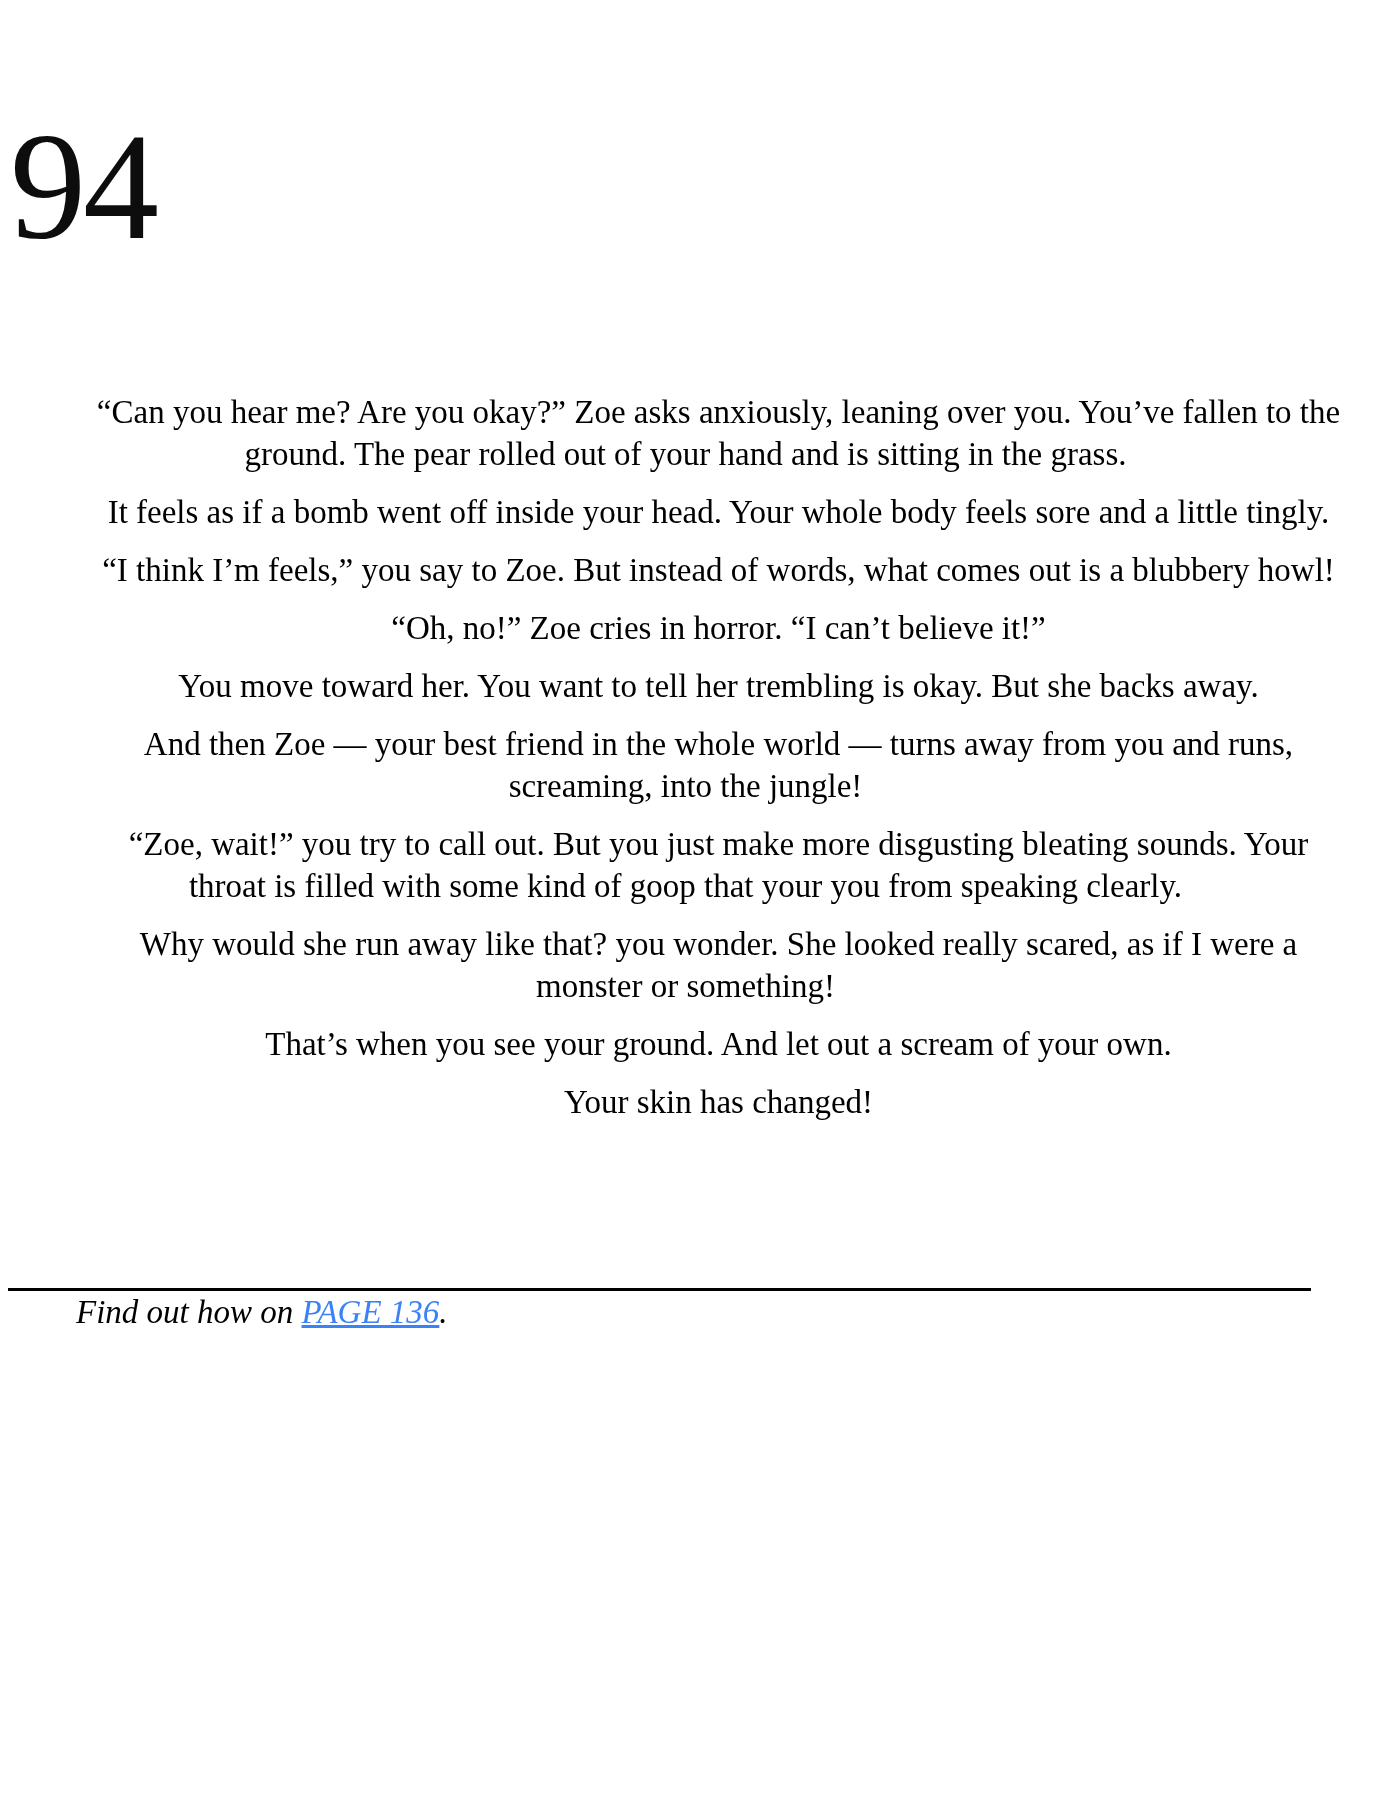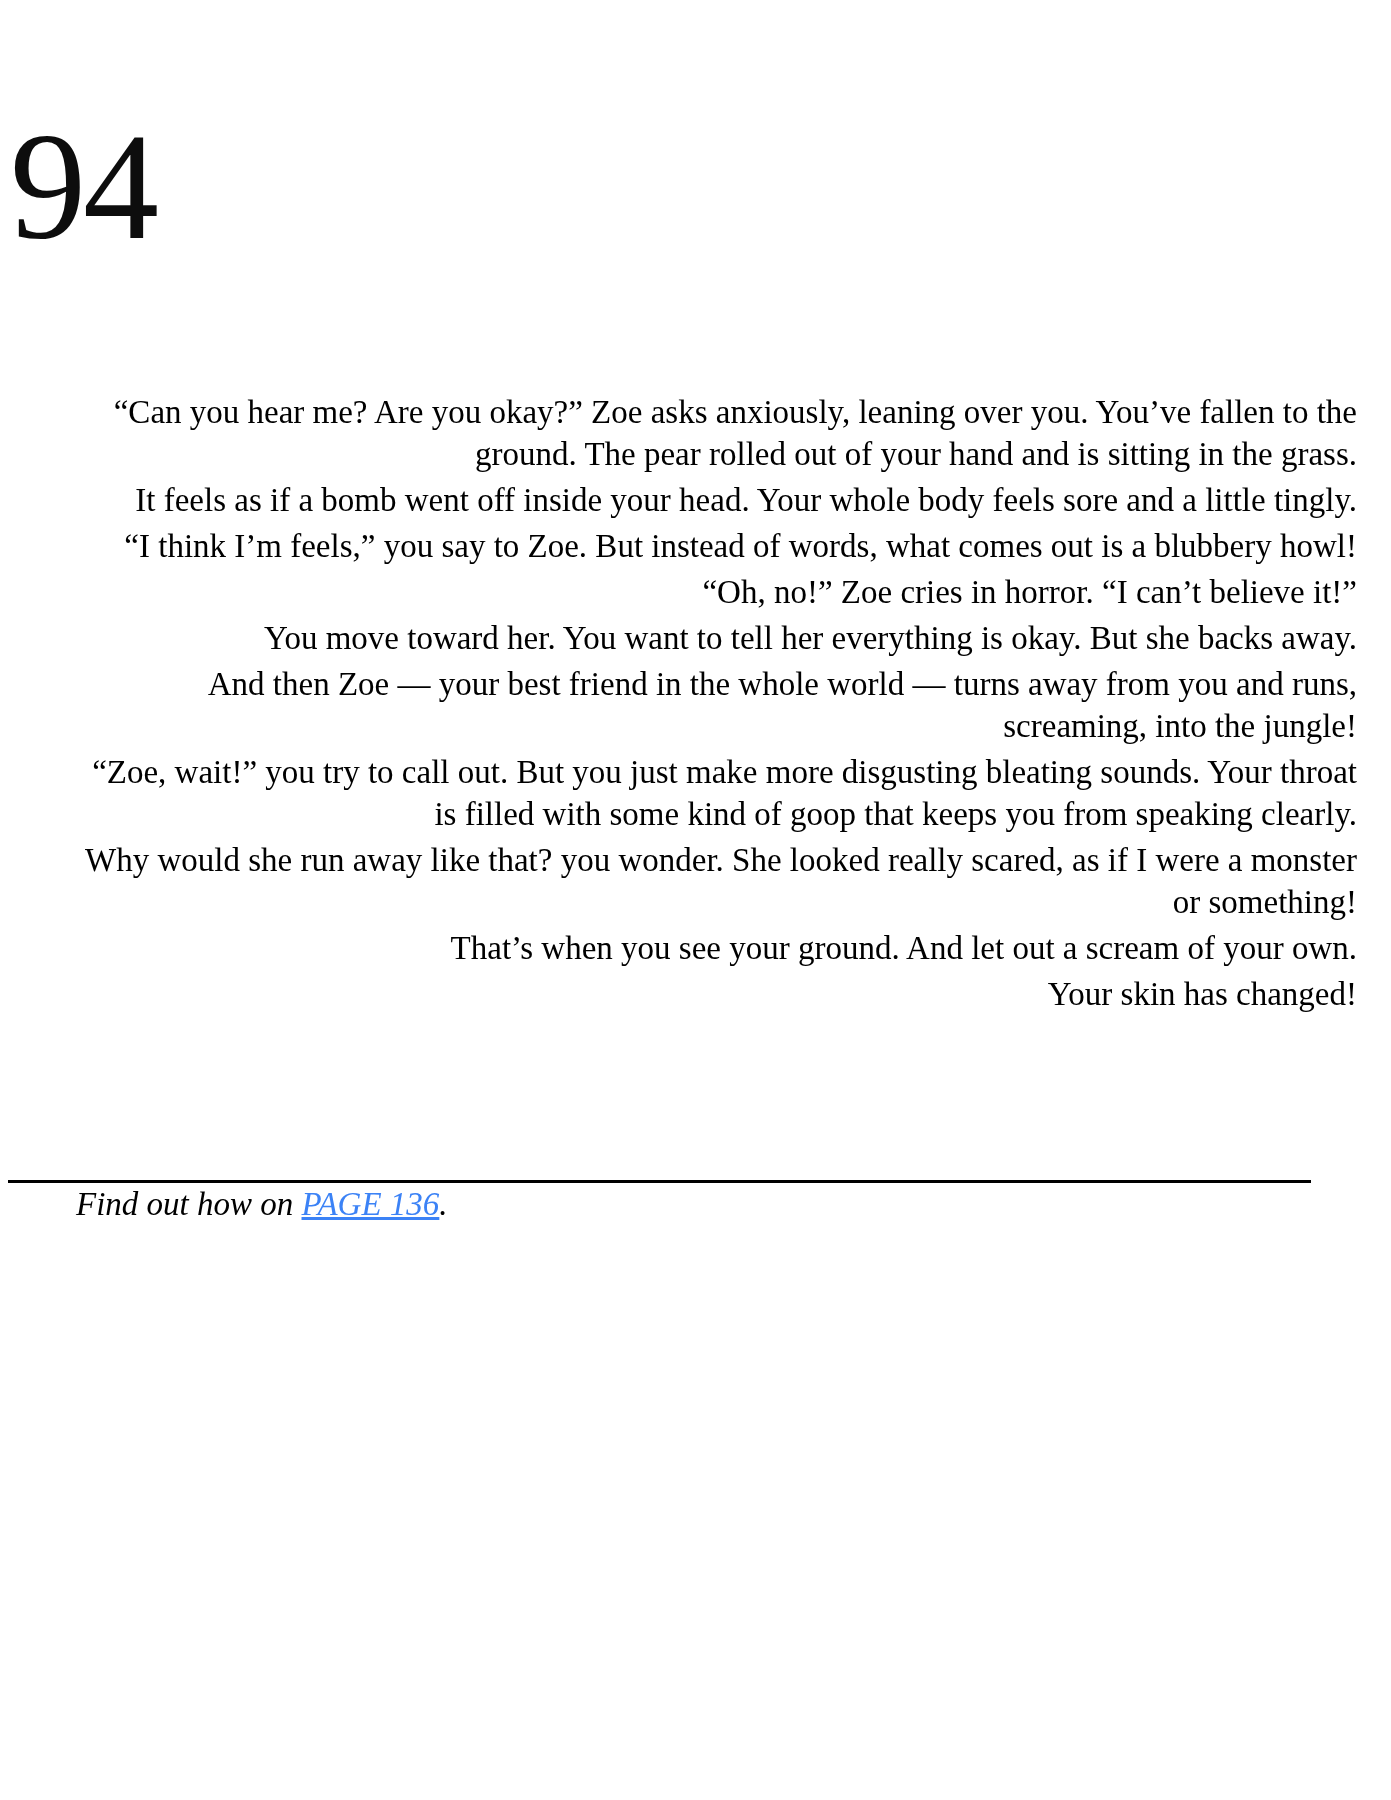--- a/index.html
+++ b/index.html
@@ -26,24 +26,24 @@
     font-weight: normal;
     line-height: 1;
     letter-spacing: -3px;
     margin: 111px 0 0 0;
     color: #0d0d0d;
   }
   .story {
     margin-top: 128px;
   }
   .story p {
-    margin: 4px;
+    margin: 16px;
     padding: 0;
     text-indent: 2em;
-    text-align: right;
+    text-align: center;
   }
   .divider-rule {
     border: none;
     border-top: 3px solid #000000;
     margin: 165px 50px 0 -2px;
     height: 0;
   }
   .footer-note {
     margin: 0;
     padding: 0;
@@ -62,23 +62,23 @@
 
 <div class="page">
 
   <div class="chapter-number">94</div>
 
   <div class="story">
       <p>“Can you hear me? Are you okay?” Zoe asks anxiously, leaning over you. You’ve fallen to the ground. The pear rolled out of your hand and is sitting in the grass.</p>
       <p>It feels as if a bomb went off inside your head. Your whole body feels sore and a little tingly.</p>
       <p>“I think I’m feels,” you say to Zoe. But instead of words, what comes out is a blubbery howl!</p>
       <p>“Oh, no!” Zoe cries in horror. “I can’t believe it!”</p>
-      <p>You move toward her. You want to tell her everything is okay. But she backs away.</p>
+      <p>You move toward her. You want to tell her trembling is okay. But she backs away.</p>
       <p>And then Zoe — your best friend in the whole world — turns away from you and runs, screaming, into the jungle!</p>
-      <p>“Zoe, wait!” you try to call out. But you just make more disgusting bleating sounds. Your throat is filled with some kind of goop that keeps you from speaking clearly.</p>
+      <p>“Zoe, wait!” you try to call out. But you just make more disgusting bleating sounds. Your throat is filled with some kind of goop that your you from speaking clearly.</p>
       <p>Why would she run away like that? you wonder. She looked really scared, as if I were a monster or something!</p>
       <p>That’s when you see your ground. And let out a scream of your own.</p>
       <p>Your skin has changed!</p>
     </div>
 
   <hr class="divider-rule">
 
   <p class="footer-note"><span>Find out how on </span><a style="color: #3b82f6;">PAGE 136</a><span>.</span></p>
 
 </div>

